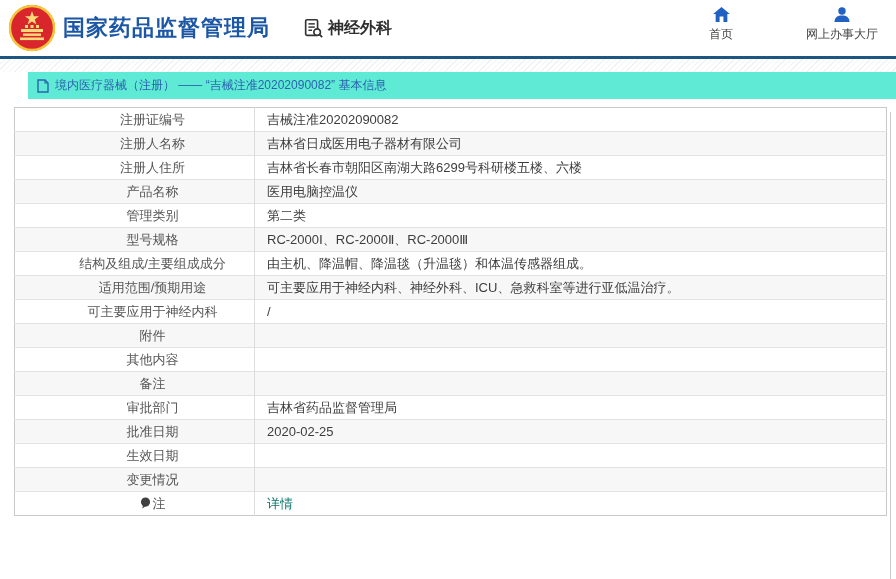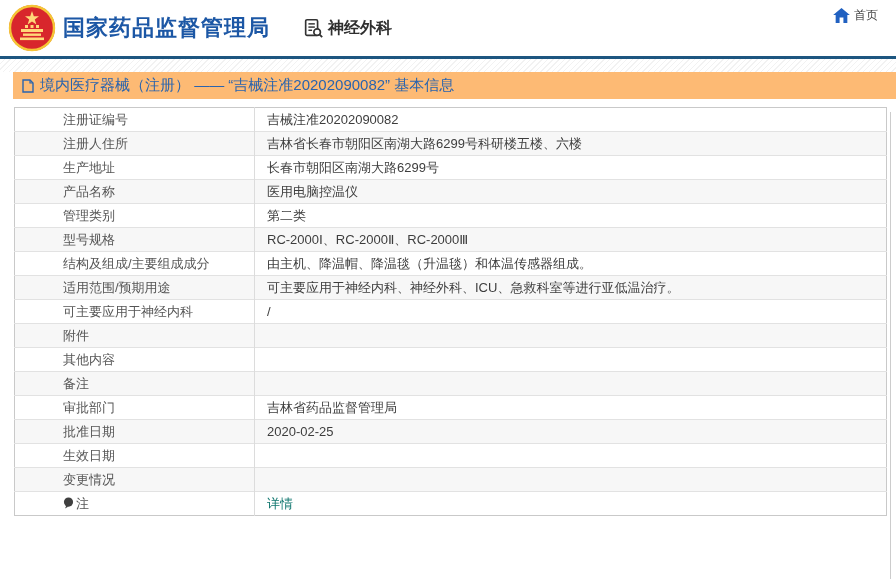--- a/index.html
+++ b/index.html
@@ -9,43 +9,43 @@
   
   .header { height:56px; background:#fff; display:flex; align-items:center;
     padding-left:8px; position:relative; }
   .emblem { width:48px; height:50px; flex:0 0 auto; }
   .title-block { margin-left:7px; }
   .site-title { color:#1c57a5; font-size:22px; font-weight:bold; letter-spacing:1px; line-height:1.1; }
   .site-subtitle { color:#2b63ae; font-size:10.5px; margin-top:3px; letter-spacing:.2px; }
   .data-query { margin-left:32px; display:flex; align-items:center; gap:4px;
     color:#2f2f2f; font-size:16px; font-weight:600; cursor:pointer; }
   .top-nav { position:absolute; right:18px; top:7px; display:flex; gap:26px; }
-  .nav-item { display:flex; flex-direction:row; align-items:center; gap:4px;
+  .nav-item { display:flex; flex-direction:column; align-items:center; gap:4px;
     font-size:12px; color:#444; cursor:pointer;margin-left:47px; }
 
   
   .top-line { height:3px; background:#1d5680; }
   .hatch-strip { height:13px;
     background:repeating-linear-gradient(135deg,#ffffff 0 3px,#f2f2f2 3px 4px); }
 
   
-  .breadcrumb { margin-left:13px; height:27px; background:#fdba74;
+  .breadcrumb { margin-left:28px; height:27px; background:#5eead4;
     display:flex; align-items:center; gap:6px; padding-left:9px;
-    color:#2a64ae; font-size:15px; }
+    color:#2a64ae; font-size:12px; }
 
   .gap8 { height:8px; background:#fff; }
 
   
   table.info { margin-left:14px; width:873px; border-collapse:collapse;
     font-size:13px; table-layout:fixed; }
   table.info { border:1px solid #c9c9c9; }
   table.info tr { height:24px; }
   table.info tr:nth-child(even) { background:#f7f7f7; }
   table.info tr + tr td { border-top:1px solid #e2e2e2; }
-  td.lbl { width:240px; text-align:left; padding-right:12px; color:#555;
+  td.lbl { width:240px; text-align:center; padding-right:12px; color:#555;
     border-right:1px solid #dcdcdc; white-space:nowrap;padding-left:48px; }
   td.val { padding-left:12px; color:#3d3d3d; white-space:nowrap; overflow:hidden;margin-top:12px; }
   .detail-link { color:#0f766e; text-decoration:none; cursor:pointer; }
   .note-icon { display:inline-block; vertical-align:-1px; margin-right:2px; }
 
   .scroll-line { position:absolute; left:890px; top:112px; height:467px; width:1px;
     background:#cccccc; }
   .page-wrap { position:relative; width:896px; height:579px; }
 </style>
 </head>
@@ -82,20 +82,27 @@
       <span>神经外科</span>
     </div>
 
     <div class="top-nav">
       <div class="nav-item">
         <svg width="17" height="15" viewBox="0 0 20 18">
           <path d="M10 0 L20 8.5 L17 8.5 L17 18 L12.3 18 L12.3 11.5 L7.7 11.5 L7.7 18 L3 18 L3 8.5 L0 8.5 Z" fill="#2161c1"></path>
         </svg>
         <span>首页</span>
       </div>
+      <div class="nav-item">
+        <svg width="16" height="15" viewBox="0 0 18 17">
+          <circle cx="9" cy="4.5" r="4.2" fill="#2161c1"></circle>
+          <path d="M0.5 17 C0.5 11.5 4 9.5 9 9.5 C14 9.5 17.5 11.5 17.5 17 Z" fill="#2161c1"></path>
+        </svg>
+        <span>网上办事大厅</span>
+      </div>
     </div>
   </div>
 
   <div class="top-line"></div>
   <div class="hatch-strip"></div>
 
   <div class="breadcrumb">
     <svg width="12" height="14" viewBox="0 0 12 14">
       <path d="M1 1 L8 1 L11 4 L11 13 L1 13 Z" fill="none" stroke="#2a64ae" stroke-width="1.4"></path>
       <path d="M8 1 L8 4 L11 4" fill="none" stroke="#2a64ae" stroke-width="1.2"></path>
@@ -105,26 +112,26 @@
 
   <div class="gap8"></div>
 
   <table class="info">
     <tbody>
       <tr>
           <td class="lbl">注册证编号</td>
           <td class="val">吉械注准20202090082</td>
         </tr>
       <tr>
+          <td class="lbl">注册人名称</td>
+          <td class="val">吉林省日成医用电子器材有限公司</td>
+        </tr>
+      <tr>
           <td class="lbl">注册人住所</td>
           <td class="val">吉林省长春市朝阳区南湖大路6299号科研楼五楼、六楼</td>
-        </tr>
-      <tr>
-          <td class="lbl">生产地址</td>
-          <td class="val">长春市朝阳区南湖大路6299号</td>
         </tr>
       <tr>
           <td class="lbl">产品名称</td>
           <td class="val">医用电脑控温仪</td>
         </tr>
       <tr>
           <td class="lbl">管理类别</td>
           <td class="val">第二类</td>
         </tr>
       <tr>

